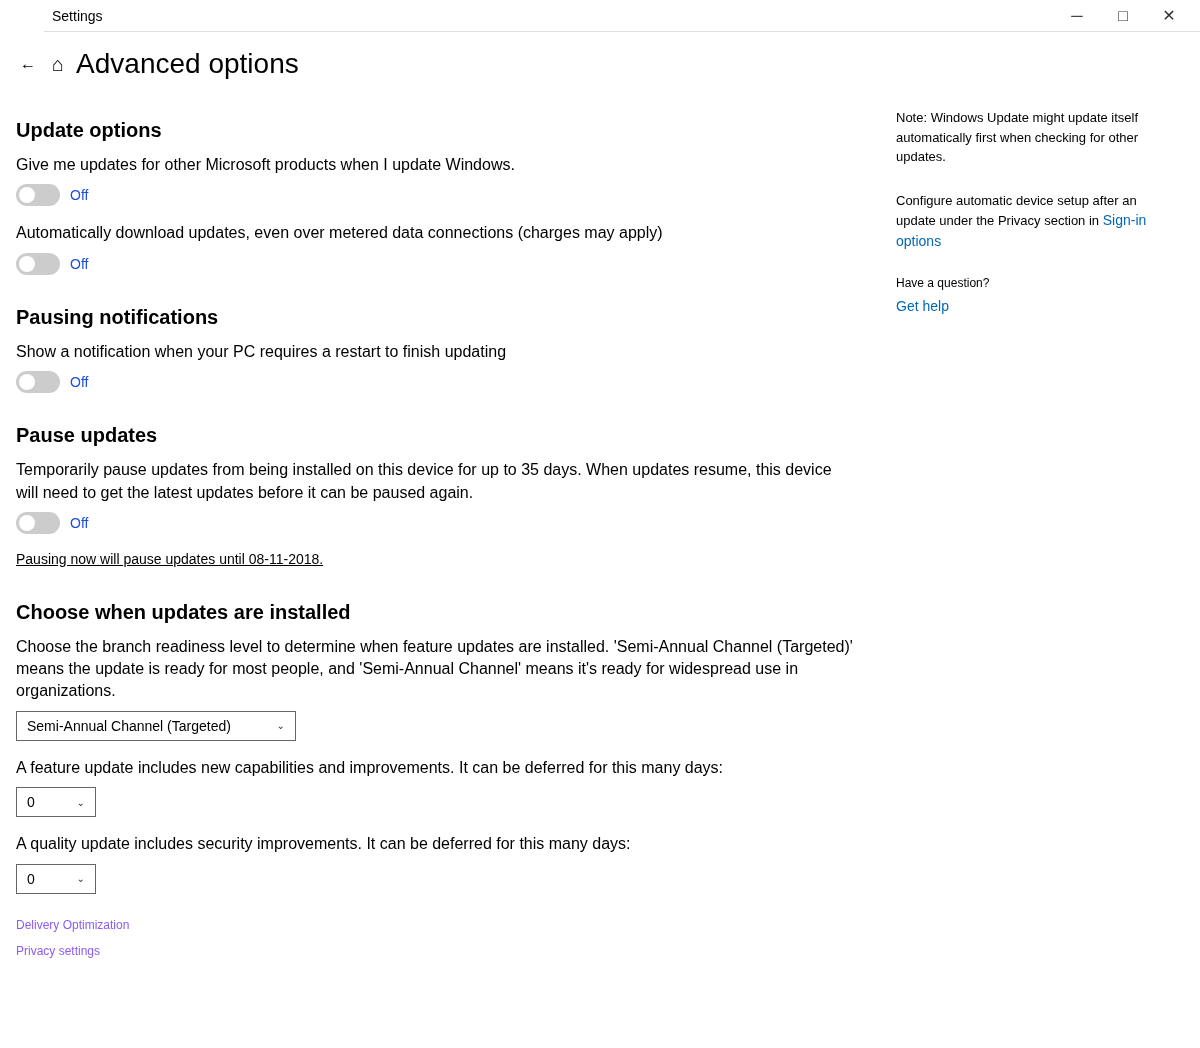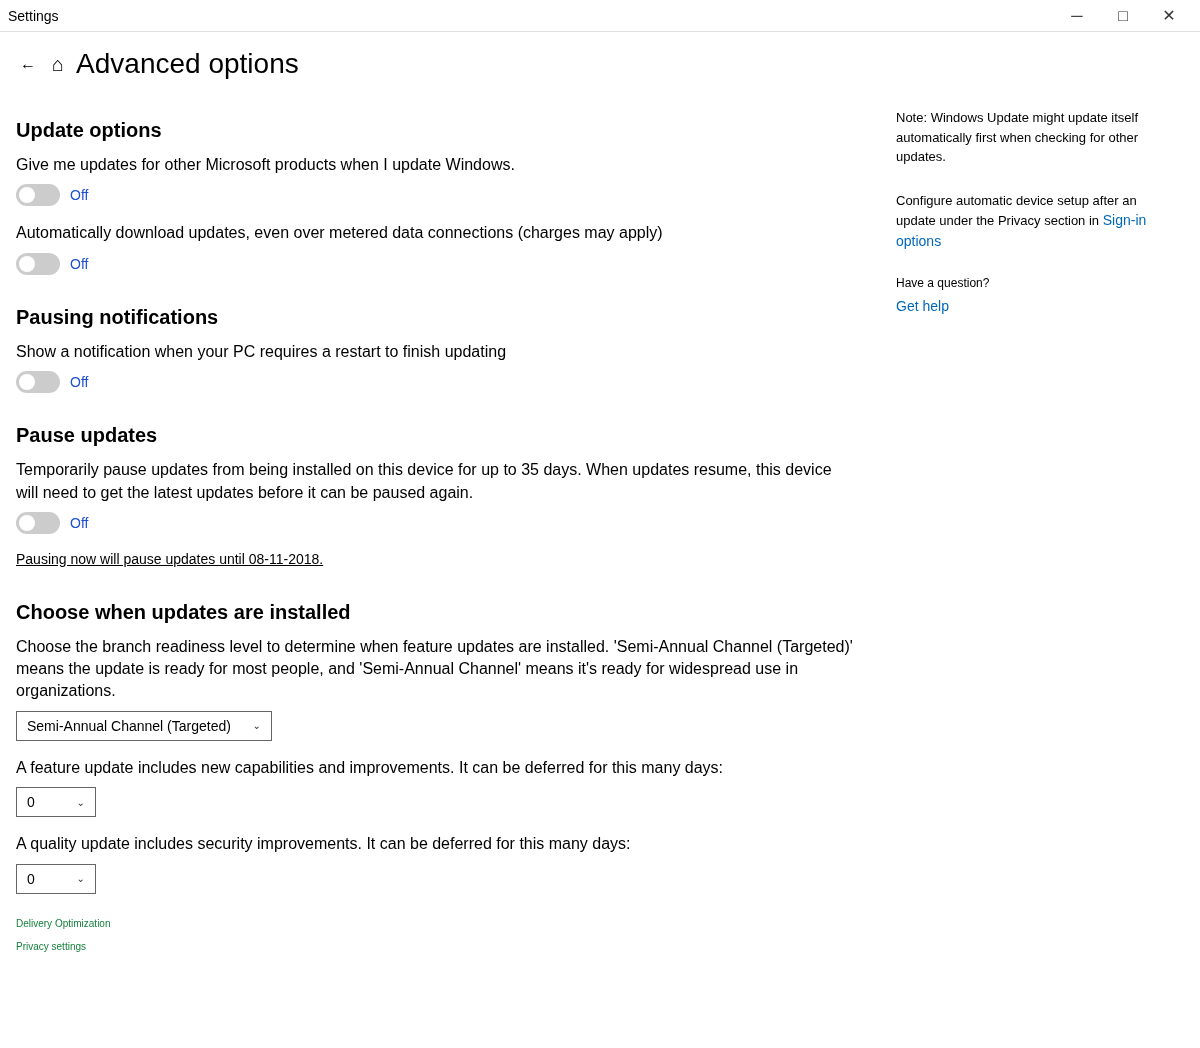--- a/index.html
+++ b/index.html
@@ -15,20 +15,21 @@
 
     
     .titlebar {
       display: flex;
       align-items: center;
       justify-content: space-between;
       height: 32px;
       padding: 0 8px;
       background: #fff;
       border-bottom: 1px solid #e0e0e0;
+      margin-left: 44px;
     }
     .titlebar-left {
       display: flex;
       align-items: center;
       gap: 8px;
     }
     .titlebar-controls {
       display: flex;
       align-items: center;
     }
@@ -161,37 +162,37 @@
       align-items: center;
       justify-content: space-between;
       border: 1px solid #666;
       padding: 6px 10px;
       cursor: pointer;
       background: #fff;
       margin-bottom: 16px;
       font-size: 14px;
     }
     .dropdown-wide {
-      width: 256px;
+      width: 280px;
     }
     .dropdown-narrow {
       width: 80px;
     }
     .chevron-down {
       font-size: 10px;
       color: #333;
       margin-left: 8px;
     }
 
     
     .link-item {
       display: block;
-      color: #15803d;
+      color: #8b5cf6;
       text-decoration: none;
-      font-size: 10px;
+      font-size: 12px;
       margin-bottom: 12px;
       cursor: pointer;
     }
 
     
     .sidebar {
       width: 300px;
       padding-top: 20px;
       padding-left: 20px;
       flex-shrink: 0;

